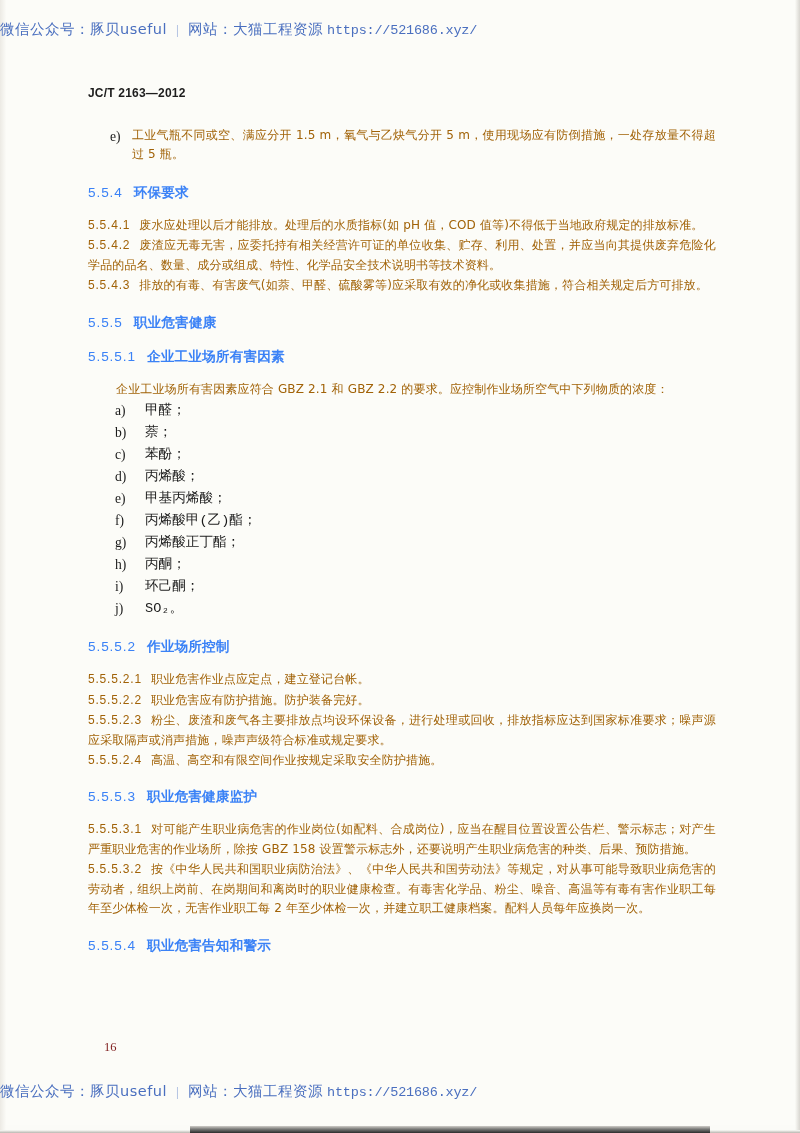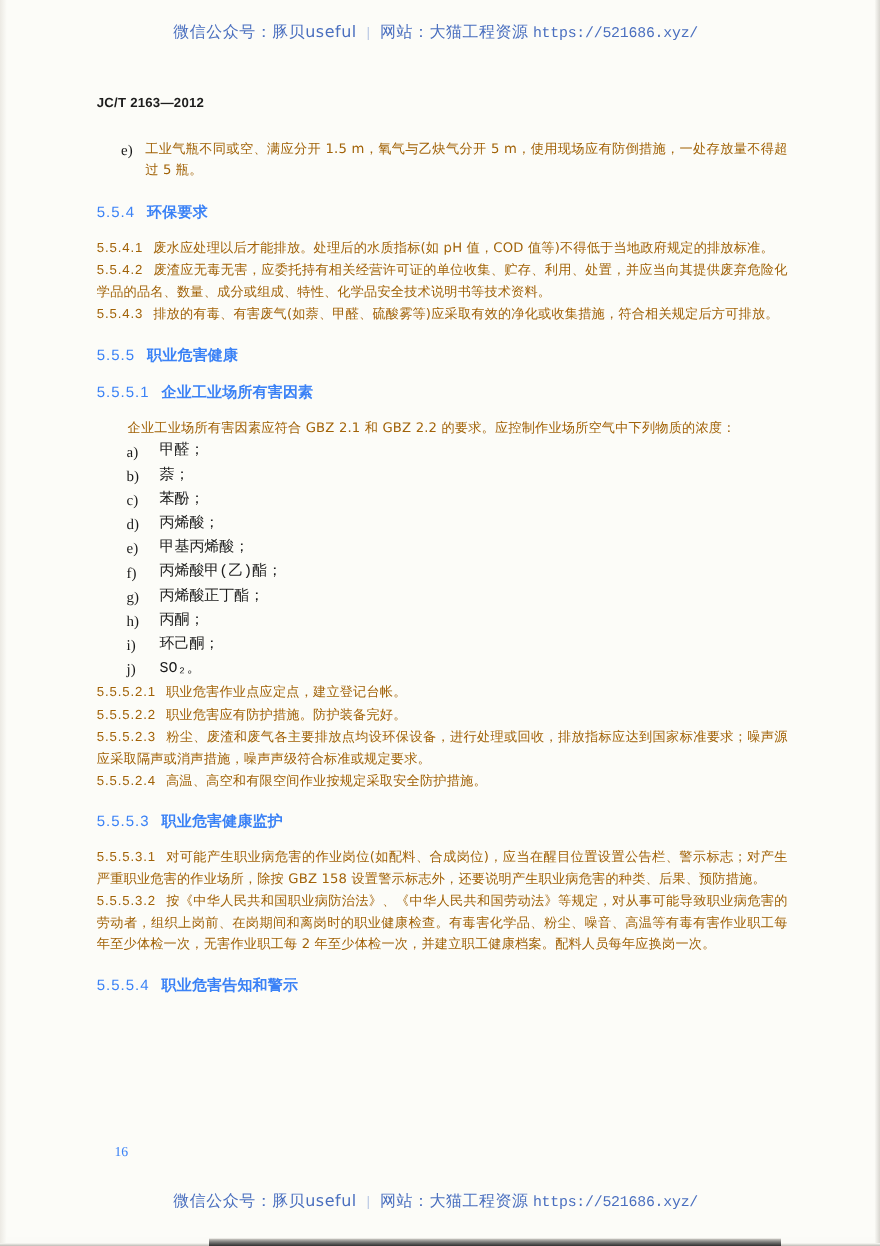--- a/index.html
+++ b/index.html
@@ -62,21 +62,20 @@
     width: 800px;
     height: 3px;
     background: linear-gradient(to top, #b8b6b0, #fbfbf7);
   }
 
   
   .watermark {
     position: absolute;
     left: 0;
     width: 792px;
-    text-align: center;
     color: #4a6fbf;
     font-size: 14.5px;
     letter-spacing: 0.4px;
     white-space: nowrap;
     font-family: "Liberation Serif", "DejaVu Serif", serif;
   }
   .watermark .wm-sep {
     color: #93a9d8;
     padding: 0 9px;
     font-size: 13px;
@@ -190,21 +189,21 @@
   ul.chem-list li .txt {
     font-family: Liberation Mono, monospace;
   }
 
   .page-number {
     position: absolute;
     left: 104px;
     top: 1040px;
     font-family: "Liberation Serif", "DejaVu Serif", serif;
     font-size: 12.5px;
-    color: #3b82f6;
+    color: #7f1d1d;
   }
 </style>
 </head>
 <body>
 
 <div class="page">
   <div class="paper-inner"></div>
   <div class="edge-left"></div>
   <div class="edge-right"></div>
 
@@ -283,20 +282,23 @@
       <li>
         <span class="mark">i)</span>
         <span class="txt">环己酮；</span>
       </li>
       <li>
         <span class="mark">j)</span>
         <span class="txt">SO₂。</span>
       </li>
     </ul>
 
+    <h3 class="sec-head">
+      <span class="clause-no">5.5.5.2</span><span class="cn">作业场所控制</span>
+    </h3>
 
     <div class="para-group">
       <p class="body-text">
         <span class="clause-no">5.5.5.2.1</span><span>职业危害作业点应定点，建立登记台帐。</span>
       </p>
       <p class="body-text">
         <span class="clause-no">5.5.5.2.2</span><span>职业危害应有防护措施。防护装备完好。</span>
       </p>
       <p class="body-text">
         <span class="clause-no">5.5.5.2.3</span><span>粉尘、废渣和废气各主要排放点均设环保设备，进行处理或回收，排放指标应达到国家标准要求；噪声源应采取隔声或消声措施，噪声声级符合标准或规定要求。</span>

